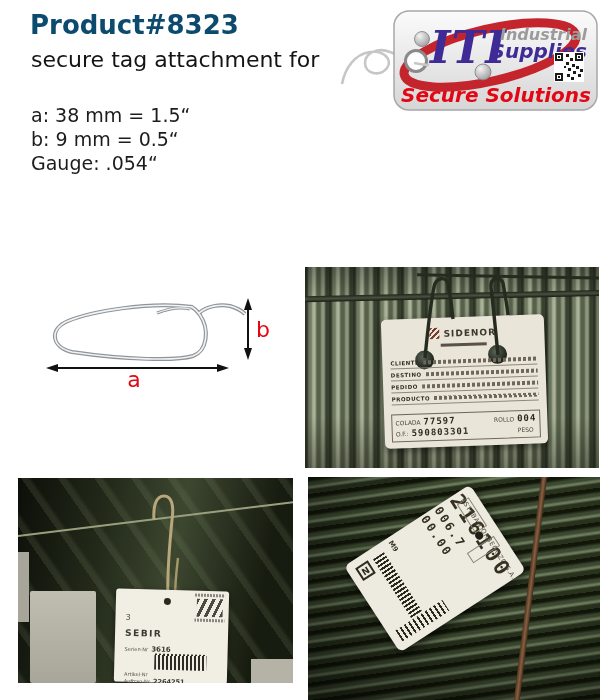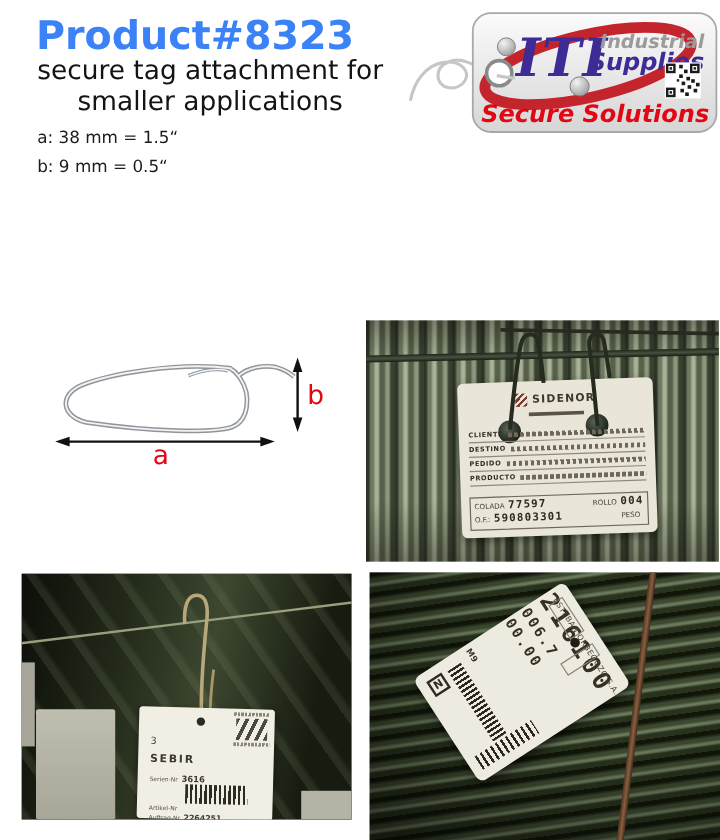--- a/index.html
+++ b/index.html
@@ -1,22 +1,22 @@
 <!DOCTYPE html>
 <html><head>
 <meta charset="utf-8">
 <style>
   * { margin:0; padding:0; box-sizing:border-box; }
   html,body { width:600px; height:700px; background:#ffffff; font-family:"DejaVu Sans", sans-serif; }
   #page { position:relative; width:600px; height:700px; overflow:hidden; background:#fff; }
 
   
-  .title { position:absolute; left:30px; top:10px; font-size:33px; font-weight:bold; color:#3b82f6; letter-spacing:0px; }
+  .title { position:absolute; left:30px; top:10px; font-size:26px; font-weight:bold; color:#0c4a6e; letter-spacing:0px; }
   .subtitle { position:absolute; left:31px; top:47px; font-size:22px; line-height:26px; color:#141414;text-align:center; }
-  .specs { position:absolute; left:31px; top:103px; font-size:14px; line-height:24px; color:#1c1c1c; }
+  .specs { position:absolute; left:31px; top:103px; font-size:19px; line-height:24px; color:#1c1c1c; }
   .specs div { height:24px; }
 
   
   .logo-svg { position:absolute; left:340px; top:8px; }
 
   
   .diagram-svg { position:absolute; left:30px; top:280px; }
 
   
   .photo { position:absolute; overflow:hidden; }
@@ -101,25 +101,25 @@
     font-size:6.5px; letter-spacing:0.5px; color:#4a4438; white-space:nowrap; }
 </style>
 </head>
 <body>
 
 <div id="page">
 
   <div class="title">Product#8323</div>
   <div class="subtitle">
     <div>secure tag attachment for</div>
-    <div>smaller applications</div>
   </div>
   <div class="specs">
     <div>a: 38 mm = 1.5“</div>
     <div>b: 9 mm = 0.5“</div>
+    <div>Gauge: .054“</div>
   </div>
 
   <svg class="logo-svg" width="260" height="106" viewBox="0 0 260 106">
     <defs>
       <linearGradient id="tagGrad" x1="0" y1="0" x2="0" y2="1">
         <stop offset="0" stop-color="#fbfbfb"></stop>
           <stop offset="1" stop-color="#d6d6d6"></stop>
       </linearGradient>
       <radialGradient id="sphereGrad" cx="0.35" cy="0.3" r="0.9">
         <stop offset="0" stop-color="#f4f4f4"></stop>

